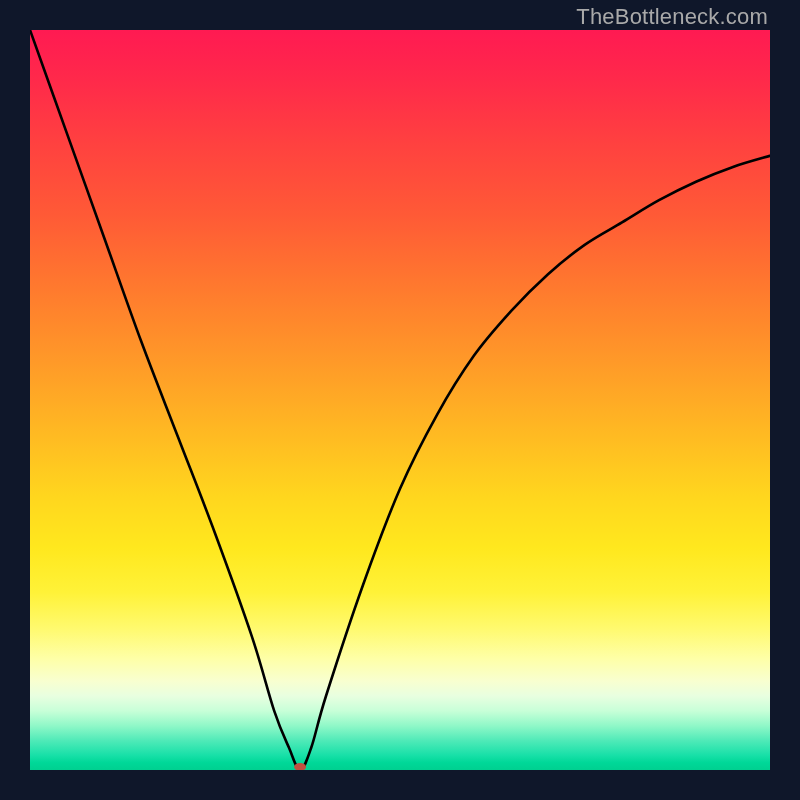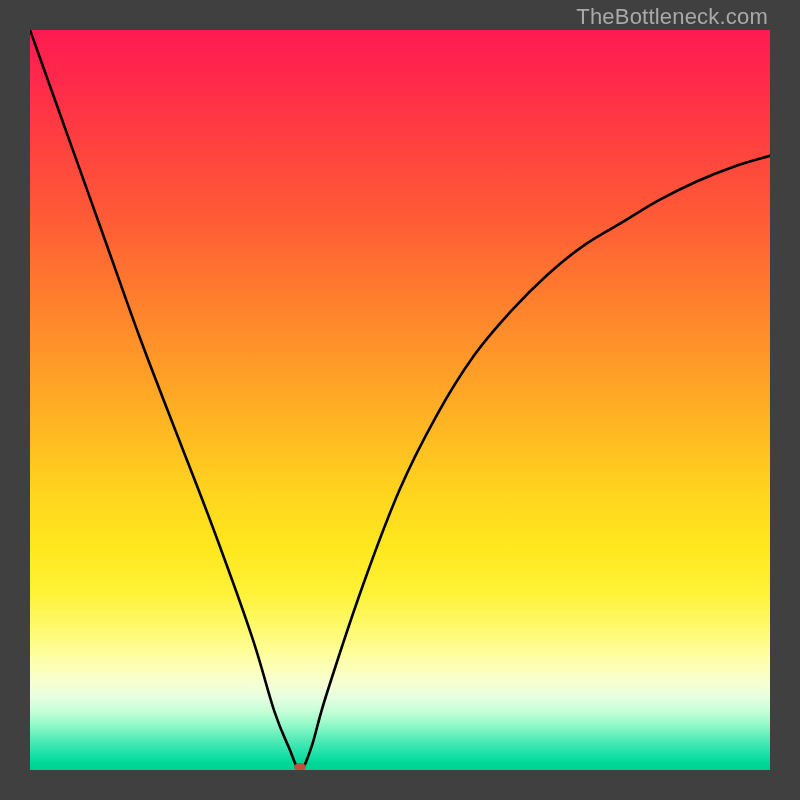--- a/index.html
+++ b/index.html
@@ -8,21 +8,21 @@
     width: 800px;
     height: 800px;
     overflow: hidden;
     background: #000;
     font-family: Arial, Helvetica, sans-serif;
   }
   .stage {
     position: relative;
     width: 800px;
     height: 800px;
-    background: #404040;
+    background: #0f172a;
   }
   .plot-area {
     position: absolute;
     left: 30px;
     top: 30px;
     width: 740px;
     height: 740px;
     overflow: hidden;
   }
   .gradient-bg {

